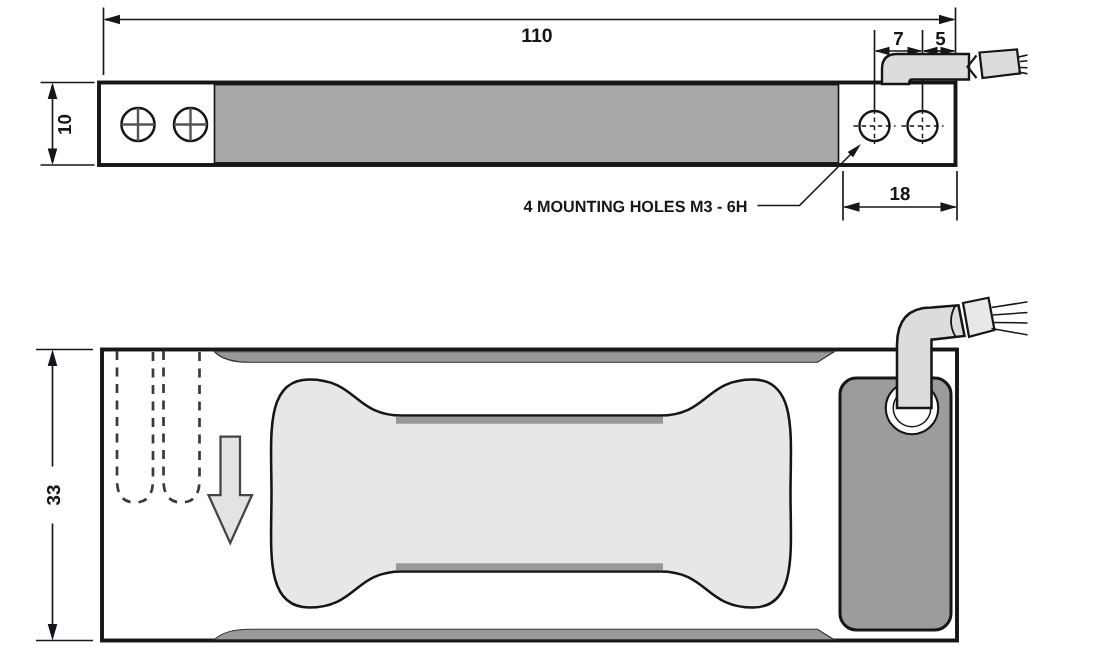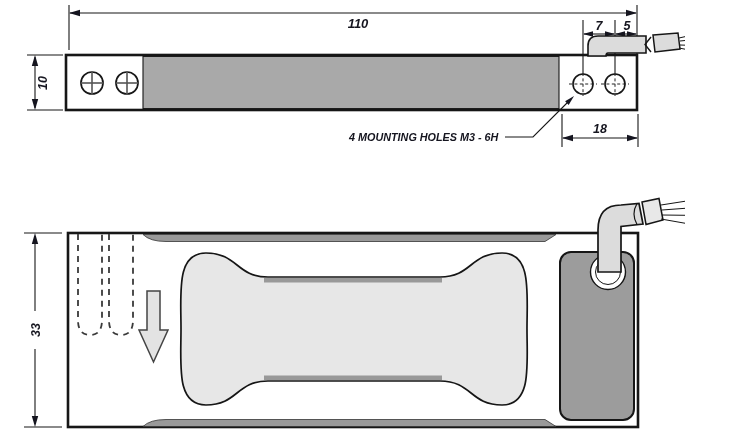--- a/index.html
+++ b/index.html
@@ -1,17 +1,17 @@
 <!DOCTYPE html>
 <html><head>
 <meta charset="utf-8">
 <style>
   html,body{margin:0;padding:0;background:#ffffff;}
   .stage{position:relative;width:685px;height:442px;background:#ffffff;overflow:hidden;
-         font-family:"Liberation Sans", sans-serif;font-style:italic;}
+         font-family:"Liberation Sans", sans-serif;}
   svg{display:block;}
   .dim-text{font-family:"Liberation Sans", sans-serif;font-weight:bold;font-size:12.5px;fill:#15151f;}
   .dim-text-big{font-family:"Liberation Sans", sans-serif;font-weight:bold;font-size:13px;fill:#15151f;}
   .note-text{font-family:"Liberation Sans", sans-serif;font-weight:bold;font-size:10.8px;fill:#15151f;}
   .thin{stroke:#161616;stroke-width:1.1;fill:none;}
   .dash{stroke:#161616;stroke-width:0.95;fill:none;stroke-dasharray:3 2.4;}
   .ah{fill:#15151f;stroke:none;}
 </style>
 </head>
 <body>

